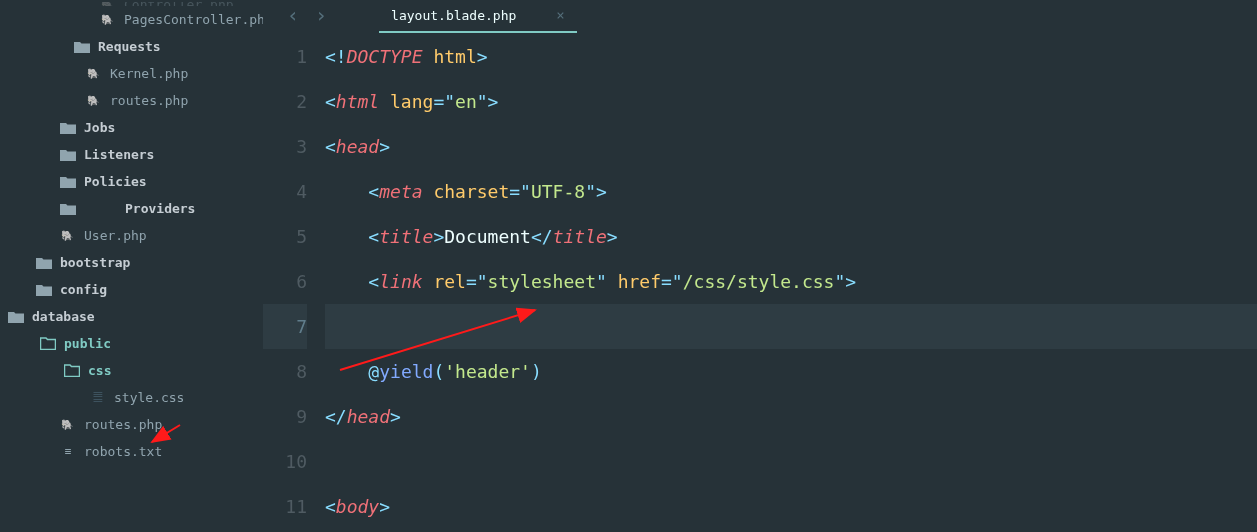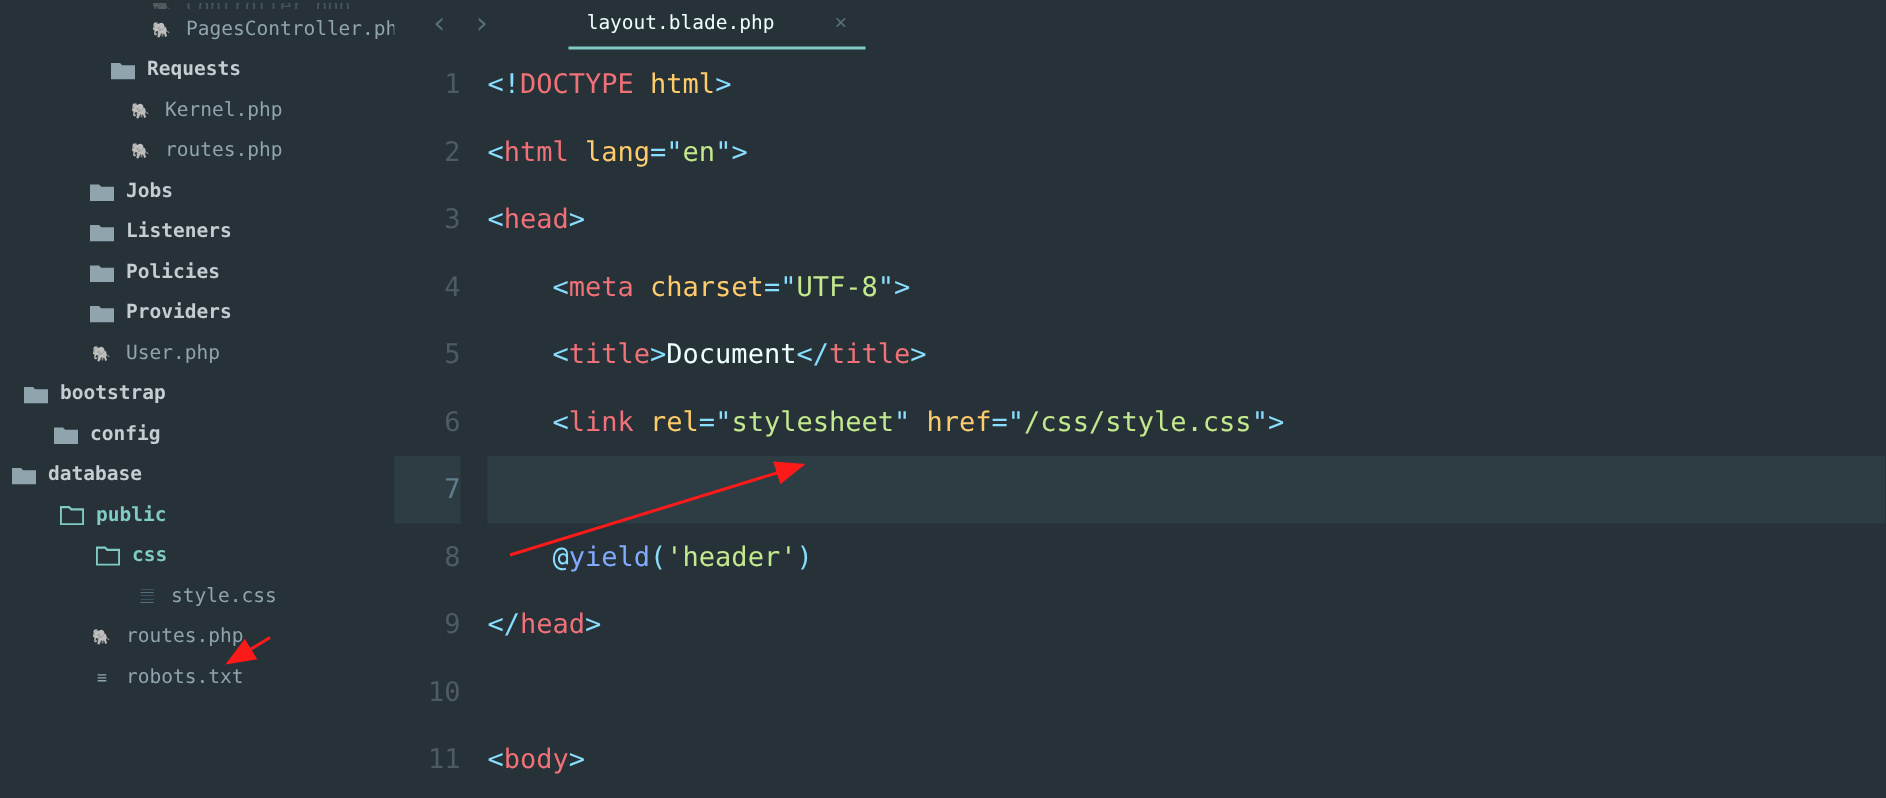--- a/index.html
+++ b/index.html
@@ -45,21 +45,21 @@
     .tab-underline { position: absolute; bottom: -4px; left: -8px; right: -8px; height: 2px; background: #80cbc4; }
     .tab-close { color: #546e7a; font-size: 14px; }
     .code-area { flex: 1; display: flex; font-size: 18px; line-height: 45px; padding-top: 4px; }
     .gutter { width: 62px; text-align: right; color: #4f5b62; padding-right: 18px; user-select: none; }
     .gutter .ln { height: 45px; }
     .gutter .ln.hl { background: #2e3c43; color: #607d8b; }
     .code { flex: 1; position: relative; }
     .code .line { height: 45px; white-space: pre; }
     .code .line.hl { background: #2e3c43; }
     .c-bracket { color: #89ddff; }
-    .c-tag { color: #f07178; }
+    .c-tag { color: #f07178; font-style: italic; }
     .c-attr { color: #ffcb6b; }
     .c-op { color: #89ddff; }
     .c-str { color: #c3e88d; }
     .c-text { color: #eeffff; }
     .c-func { color: #82aaff; }
     .c-dir { color: #89ddff; }
     .annotation-overlay { position: absolute; top: 0; left: 0; pointer-events: none; z-index: 100; }
   </style>
 </head>
 <body>
@@ -106,33 +106,33 @@
       <span>Listeners</span>
     </div>
     <div class="tree-item bold" style="padding-left: 60px;">
       <span class="folder-icon">
         <svg width="16" height="12" viewBox="0 0 16 12">
           <path d="M0 1 L6 1 L7.5 2.5 L16 2.5 L16 12 L0 12 Z"></path>
         </svg>
       </span>
       <span>Policies</span>
     </div>
-    <div class="tree-item bold" style="padding-left: 60px;">
+    <div class="tree-item bold" style="padding-left: 60px; gap: 41px;">
       <span class="folder-icon">
         <svg width="16" height="12" viewBox="0 0 16 12">
           <path d="M0 1 L6 1 L7.5 2.5 L16 2.5 L16 12 L0 12 Z"></path>
         </svg>
       </span>
       <span>Providers</span>
     </div>
     <div class="tree-item" style="padding-left: 60px;">
       <span class="file-icon php-icon" style="font-size: 10px;">🐘</span>
       <span>User.php</span>
     </div>
-    <div class="tree-item bold" style="padding-left: 16px;">
+    <div class="tree-item bold" style="padding-left: 36px;">
       <span class="folder-icon">
         <svg width="16" height="12" viewBox="0 0 16 12">
           <path d="M0 1 L6 1 L7.5 2.5 L16 2.5 L16 12 L0 12 Z"></path>
         </svg>
       </span>
       <span>bootstrap</span>
     </div>
     <div class="tree-item bold" style="padding-left: 36px;">
       <span class="folder-icon">
         <svg width="16" height="12" viewBox="0 0 16 12">

